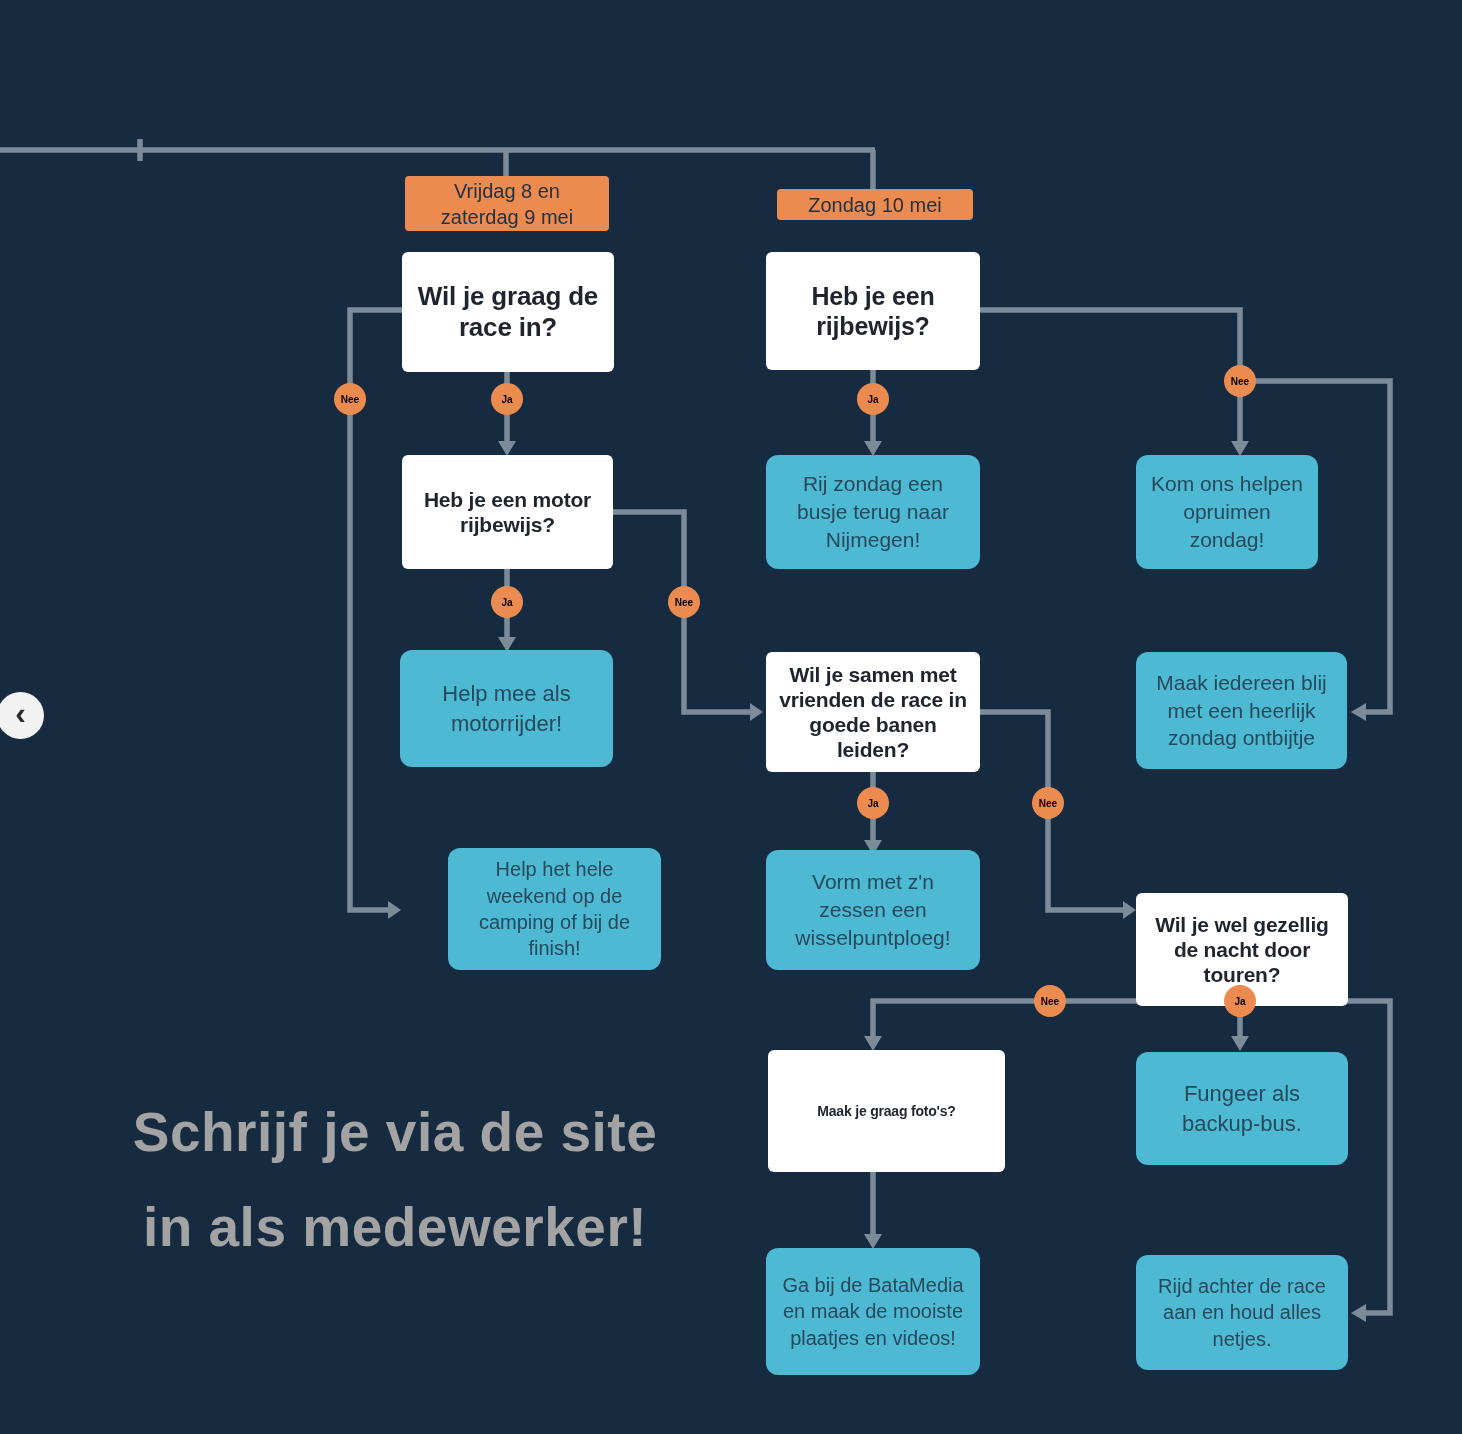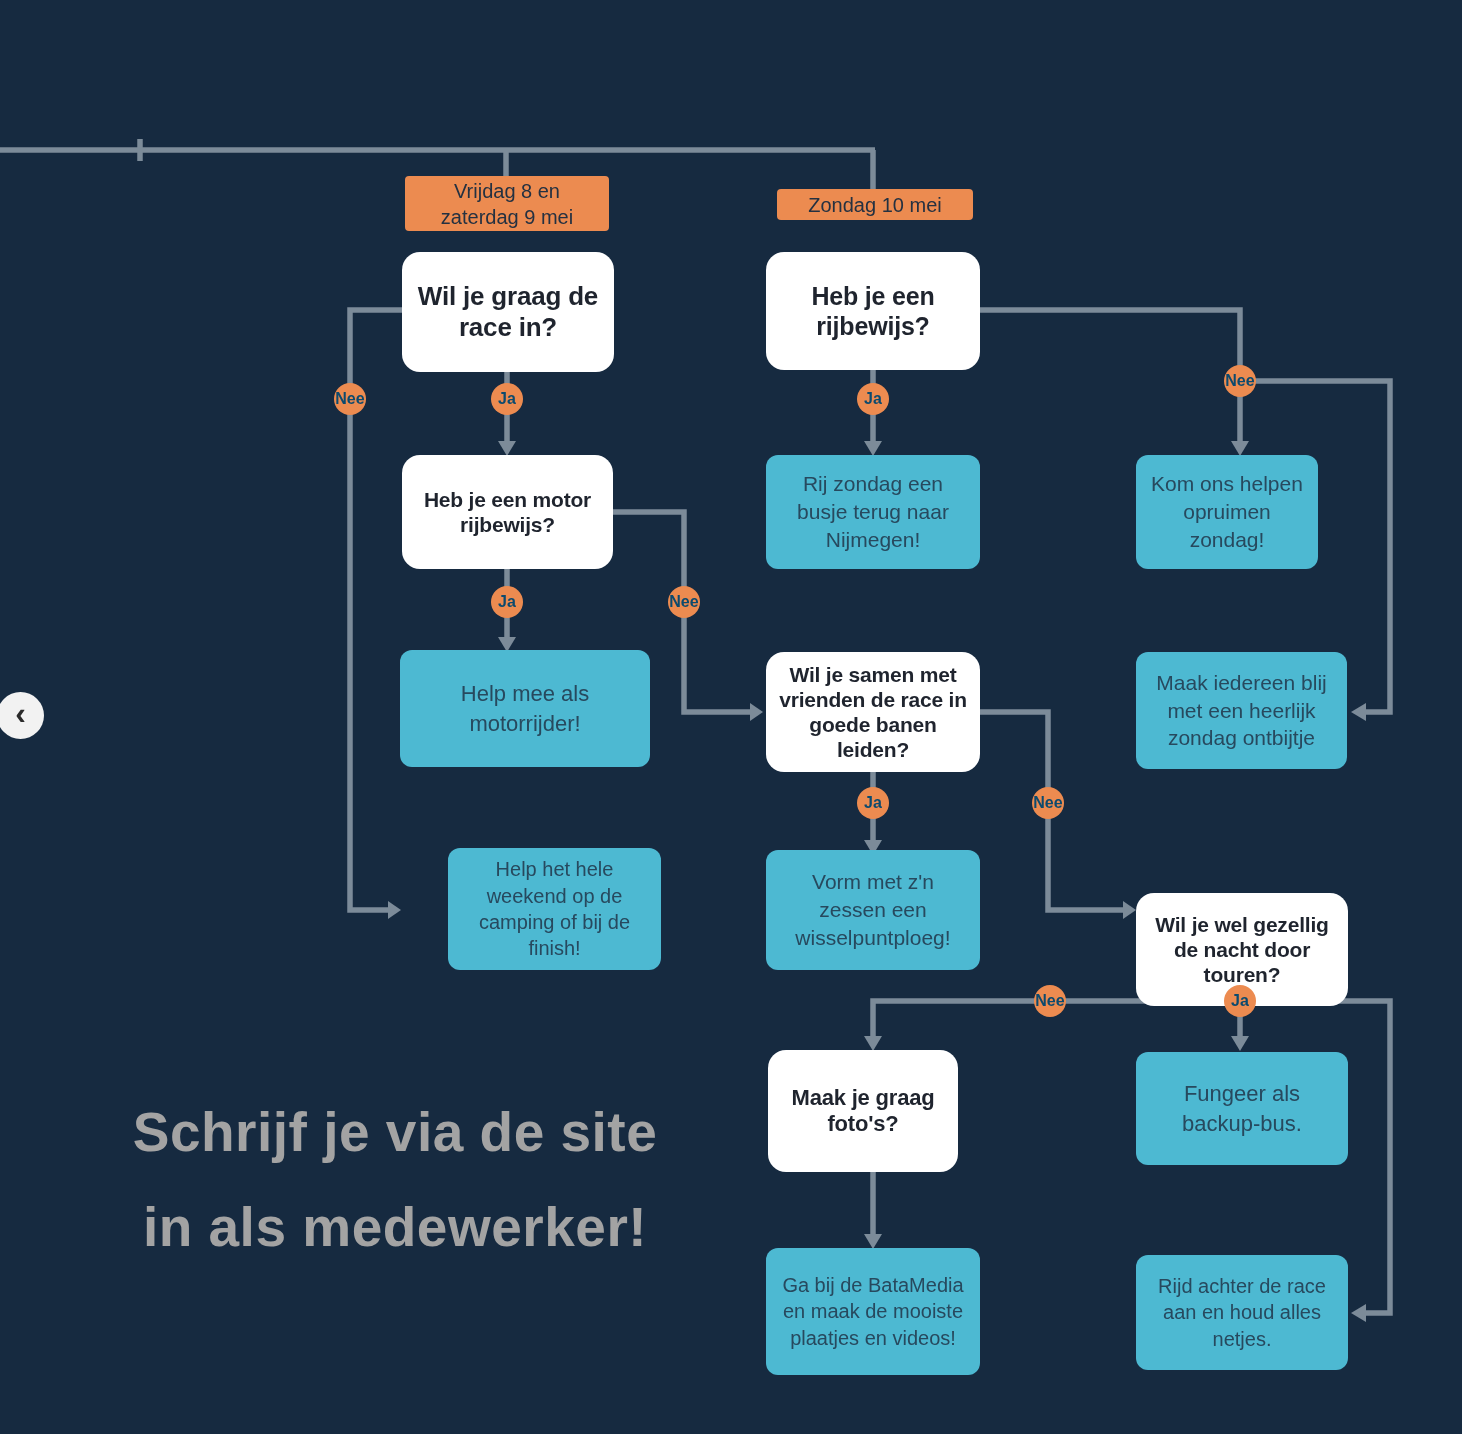--- a/index.html
+++ b/index.html
@@ -13,49 +13,49 @@
   .node {
     position:absolute; display:flex; align-items:center; justify-content:center;
     text-align:center; box-sizing:border-box; z-index:2; padding:8px 12px;
   }
   .orange {
     background:#ec8b50; color:#243141; font-size:20px; font-weight:500;
     line-height:1.3; white-space:pre-line; border-radius:4px; padding:4px 8px;
   }
   .q {
     background:#ffffff; color:#1f242e; font-weight:bold;
-    border-radius:18px; line-height:1.2; letter-spacing:-0.2px;
+    border-radius:6px; line-height:1.2; letter-spacing:-0.2px;
   }
   .o {
     background:#4db9d2; color:#27495e; border-radius:12px;
     font-size:21px; line-height:1.32;
   }
   .badge {
     position:absolute; width:32px; height:32px; border-radius:50%;
-    background:#ec8b50; color:#0c4a6e; font-size:16px; font-weight:bold;
+    background:#ec8b50; color:#000000; font-size:10px; font-weight:bold;
     display:flex; align-items:center; justify-content:center;
     z-index:3; transform:translate(-50%,-50%);
   }
 
   
   #h-friday   { left:405px;  top:176px;  width:204px; height:55px; }
   #h-sunday   { left:777px;  top:189px;  width:196px; height:31px; }
 
   
   #q-race     { left:402px;  top:252px;  width:212px; height:120px; font-size:26px; }
   #q-rijbewijs{ left:766px;  top:252px;  width:214px; height:118px; font-size:25px; }
   #q-motor    { left:402px;  top:455px;  width:211px; height:114px; font-size:21px; }
   #q-vrienden { left:766px;  top:652px;  width:214px; height:120px; font-size:21px; padding:6px 6px; }
   #q-nacht    { left:1136px; top:852px;  width:212px; height:113px; font-size:21px;margin-top:41px; }
-  #q-fotos    { left:768px;  top:1050px; width:190px; height:122px; font-size:22px; }
+  #q-fotos    { left:768px;  top:1050px; width:237px; height:122px; font-size:14px; }
 
   
   #o-busje      { left:766px;  top:455px;  width:214px; height:114px; }
   #o-opruimen   { left:1136px; top:455px;  width:182px; height:114px; }
-  #o-motorrijder{ left:400px;  top:650px;  width:250px; height:117px; font-size:22px; }
+  #o-motorrijder{ left:400px;  top:650px;  width:213px; height:117px; font-size:22px; }
   #o-ontbijtje  { left:1136px; top:652px;  width:211px; height:117px; }
   #o-camping    { left:400px;  top:848px;  width:213px; height:122px; font-size:20px;margin-left:48px; }
   #o-wisselpunt { left:766px;  top:850px;  width:214px; height:120px; }
   #o-backupbus  { left:1136px; top:1052px; width:212px; height:113px; font-size:22px; }
   #o-batamedia  { left:766px;  top:1248px; width:214px; height:127px; font-size:20px; }
   #o-bezem      { left:1136px; top:1255px; width:212px; height:115px; font-size:20px; }
 
   
   #b-nee-race      { left:350px;  top:399px; }
   #b-ja-race       { left:507px;  top:399px; }

